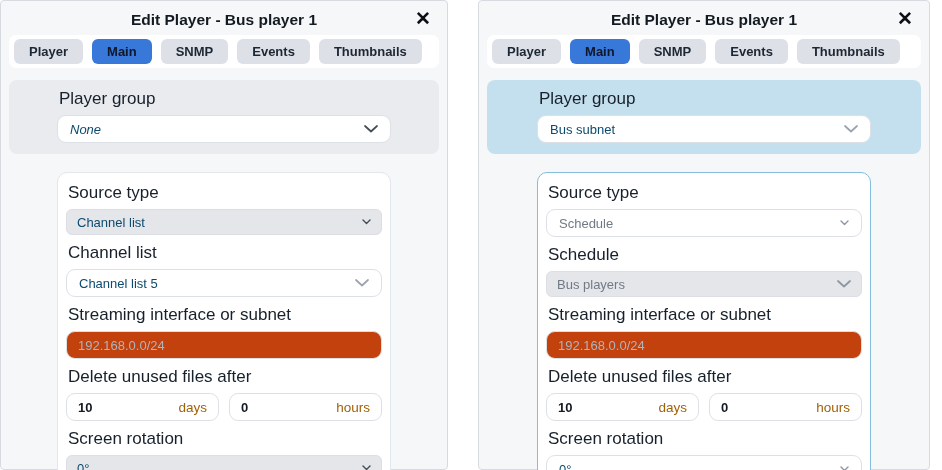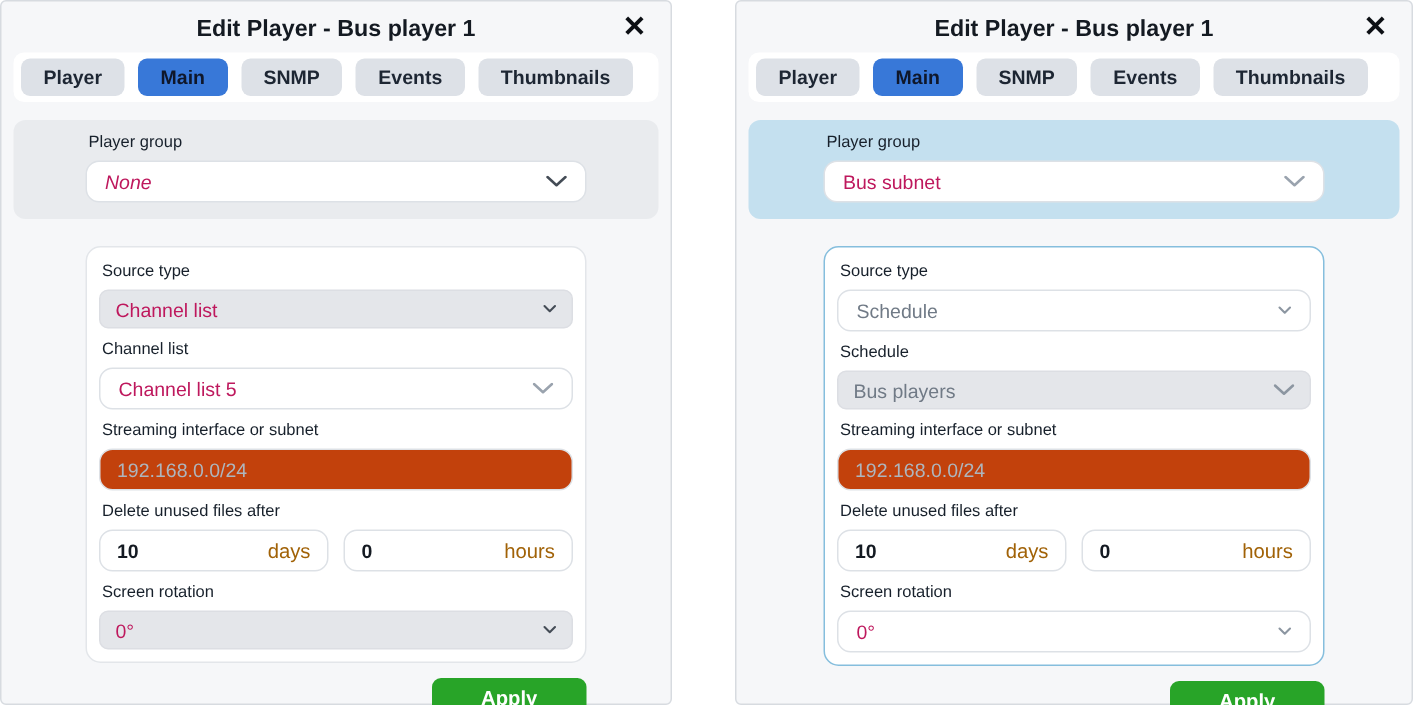--- a/index.html
+++ b/index.html
@@ -1,18 +1,18 @@
 <!DOCTYPE html>
 <html><head>
 <meta charset="utf-8">
 <style>
   * { box-sizing: border-box; margin: 0; padding: 0; }
   html,body { width: 942px; height: 470px; background: #ffffff;
     font-family: "Liberation Sans", sans-serif; color: #17202b; }
-  .stage { display: flex; gap: 42px; width: 942px; height: 470px; }
+  .stage { display: flex; gap: 30px; width: 942px; height: 470px; }
   .dialog { width: 448px; height: 470px; background: #f6f7f9;
     border: 1px solid #d7dbe0; border-radius: 4px; padding: 8px;
     display: flex; flex-direction: column; position: relative; }
   .dialog.d-right { width: 452px; }
 
   .dlg-header { position: relative; height: 28px; display: flex;
     align-items: center; justify-content: center; margin-top: 2px; }
   .dlg-title { font-size: 15.5px; font-weight: 700; color: #141a22; }
   .close-btn { position: absolute; right: 8px; top: -2px; font-size: 19px;
     font-weight: 700; color: #0c0f14; cursor: pointer; line-height: 1;
@@ -22,30 +22,30 @@
     display: flex; gap: 9px; margin-top: 6px; }
   .tab { padding: 5px 15px; border-radius: 6px; background: #dde1e7;
     font-size: 13px; font-weight: 600; color: #1d2633; cursor: pointer; }
   .tab.active { background: #3878d8; color: #0f172a; }
 
   .group-panel { border-radius: 8px; margin-top: 12px; padding: 9px 0 11px; }
   .d-left .group-panel { background: #e9ebee; }
   .d-right .group-panel { background: #c4e0ef; }
   .inner-col { width: 334px; margin: 0 auto; }
 
-  .field-label { font-size: 11px; color: #17202b; margin: 0 0 6px 2px; }
+  .field-label { font-size: 17px; color: #17202b; margin: 0 0 6px 2px; }
   .group-panel .field-label { margin-bottom 7px; }
 
   .sel { display: flex; align-items: center; justify-content: space-between;
     font-size: 13px; cursor: pointer; }
   .sel-white { background: #ffffff; border: 1px solid #dde1e6; border-radius: 9px;
     height: 28px; padding: 0 12px; }
   .sel-gray { background: #e4e6ea; border: 1px solid #dcdee3; border-radius: 6px;
     height: 26px; padding: 0 10px; }
-  .sel .val { color: #be185d; }
+  .sel .val { color: #0c4a6e; }
   .sel .val.italic { font-style: italic; }
   .sel .val.muted { color: #707a86; }
   .chev { display: inline-flex; color: #9aa3ae; }
   .chev.dark { color: #444c56; }
   .chev.gray { color: #8c96a1; }
 
   .card { width: 334px; margin: 18px auto 4px; background: #ffffff;
     border: 1px solid #e3e6ea; border-radius: 10px; padding: 8px; }
   .d-right .card { border-color: #85bedd; }
   .card .field-label { margin-top: 8px; }

